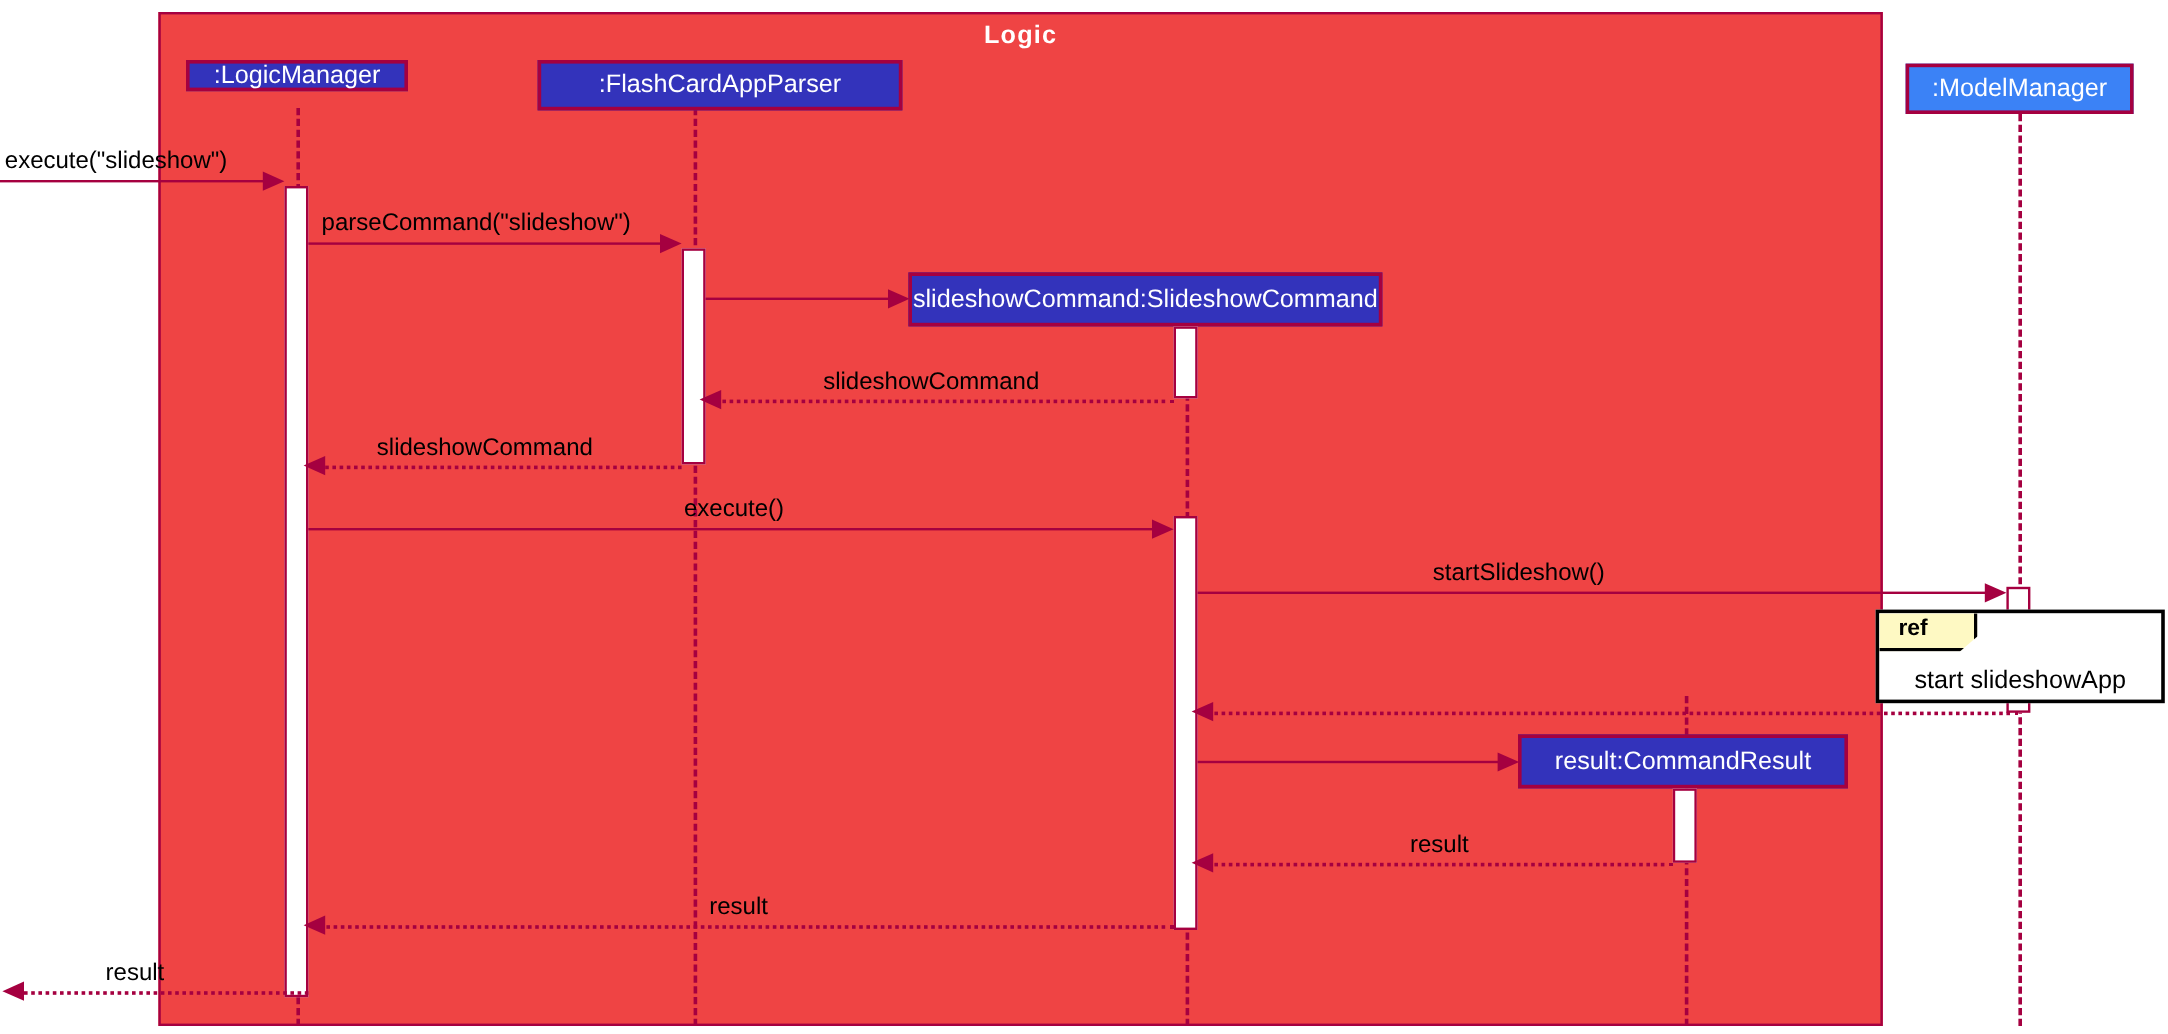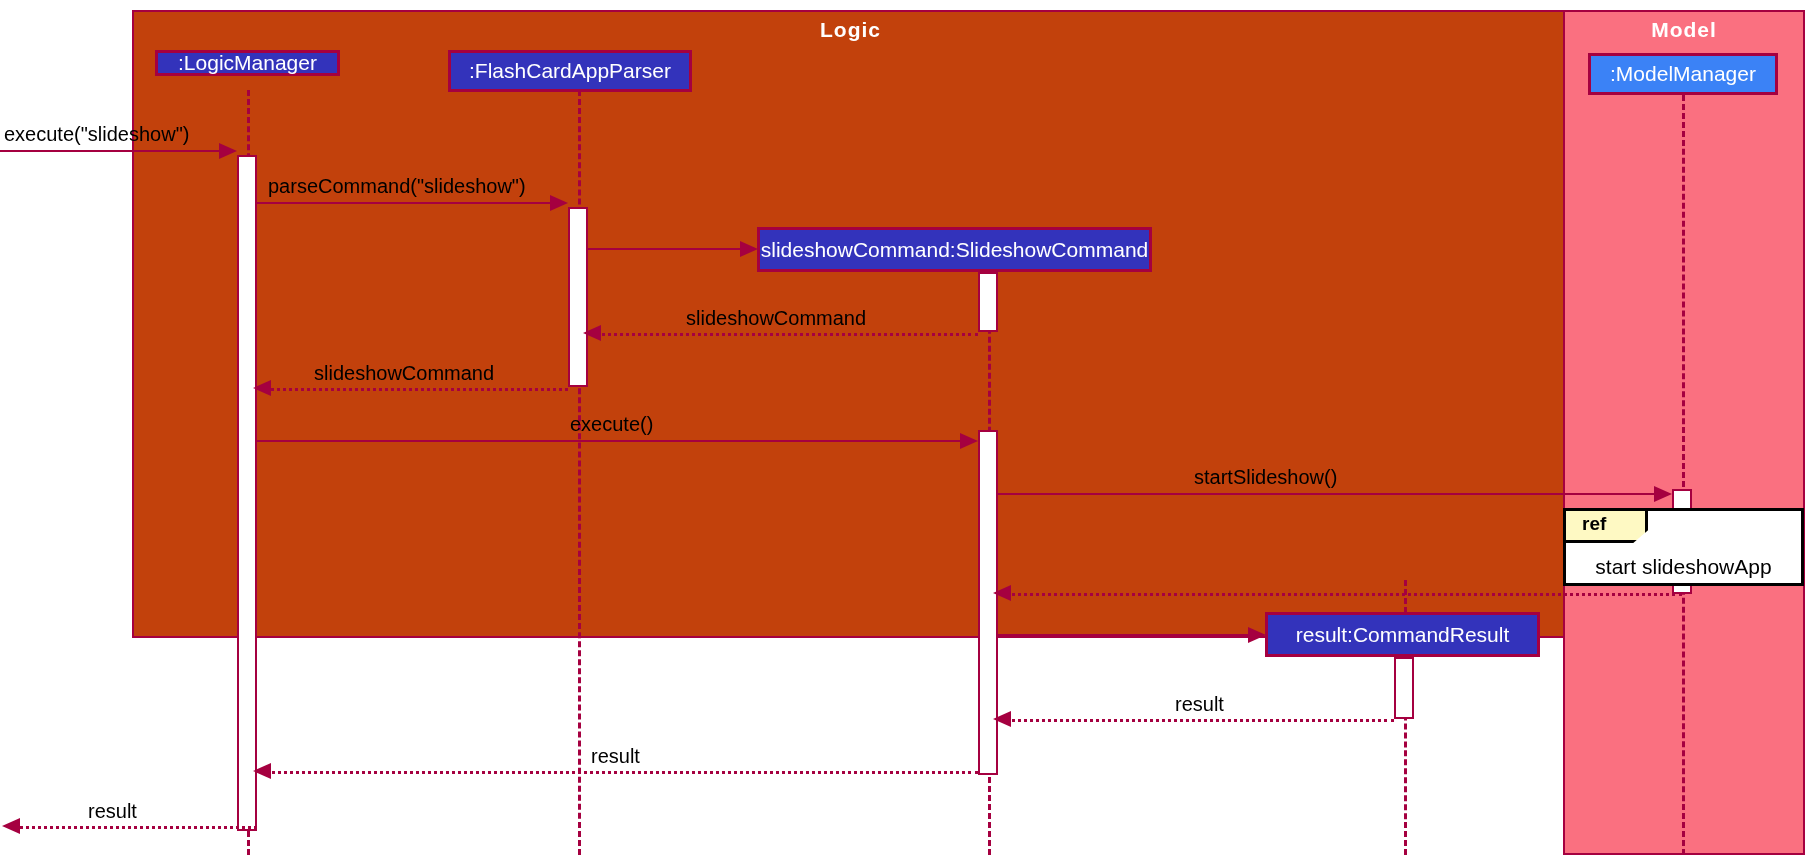--- a/index.html
+++ b/index.html
@@ -20,22 +20,22 @@
   
   .partition {
     position: absolute;
     box-sizing: border-box;
     border: 2px solid #A50040;
   }
   .partition.logic {
     left: 132px;
     top: 10px;
     width: 1437px;
-    height: 628px;
-    background: #c2410c;
+    height: 845px;
+    background: #ef4444;
   }
   .partition.model {
     left: 1563px;
     top: 10px;
     width: 242px;
     height: 845px;
     background: #FA7080;
   }
   .partition-title {
     position: absolute;
@@ -145,35 +145,32 @@
 </style>
 </head>
 <body>
 
 <div id="canvas">
 
   <div class="partition logic">
     <div class="partition-title">Logic</div>
   </div>
 
-  <div class="partition model">
-    <div class="partition-title">Model</div>
-  </div>
 
   <div class="lifeline" style="left:247px; top:90px; height:765px;"></div>
   <div class="lifeline" style="left:578px; top:90px; height:765px;"></div>
   <div class="lifeline" style="left:988px; top:247px; height:608px;"></div>
   <div class="lifeline" style="left:1404px; top:580px; height:275px;"></div>
   <div class="lifeline" style="left:1682px; top:95px; height:760px;"></div>
 
   <div class="participant blue" style="left:155px; top:50px; width:185px; height:26px;">
     <span>:LogicManager</span>
   </div>
 
-  <div class="participant blue" style="left:448px; top:50px; width:244px; height:42px;">
+  <div class="participant blue" style="left:448px; top:50px; width:304px; height:42px;">
     <span>:FlashCardAppParser</span>
   </div>
 
   <div class="participant blue" style="left:757px; top:227px; width:395px; height:45px;">
     <span>slideshowCommand:SlideshowCommand</span>
   </div>
 
   <div class="participant blue" style="left:1265px; top:612px; width:275px; height:45px;">
     <span>result:CommandResult</span>
   </div>

